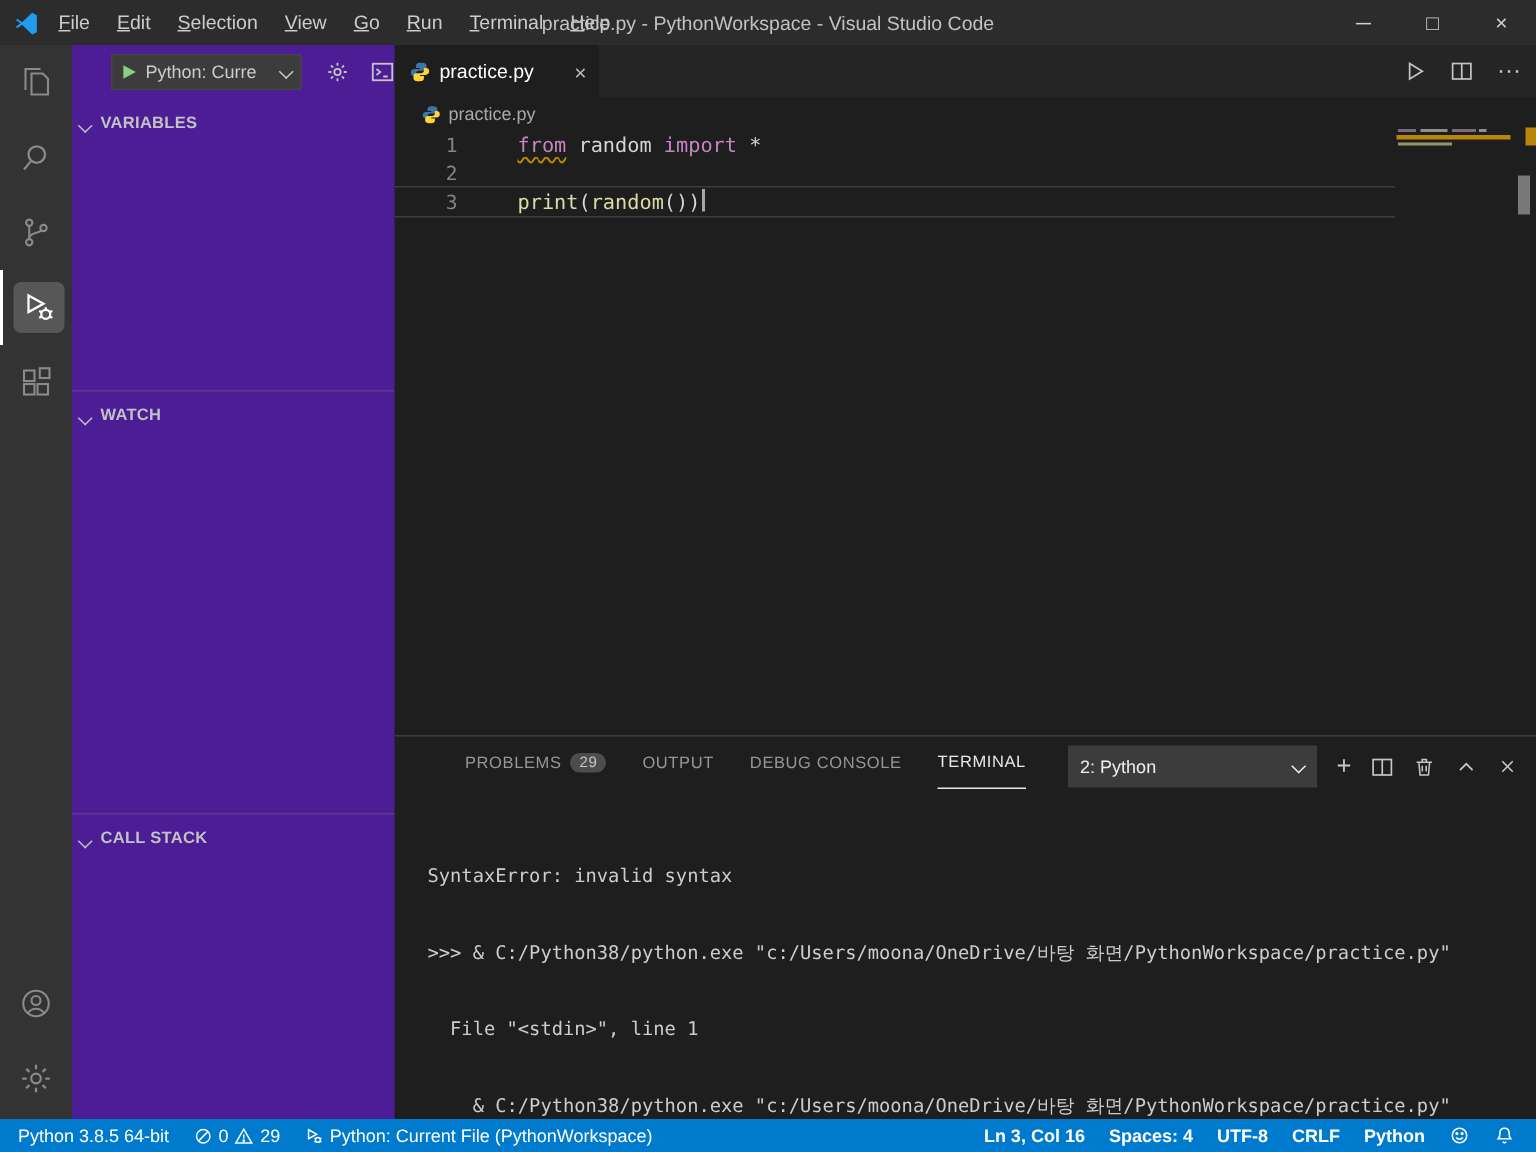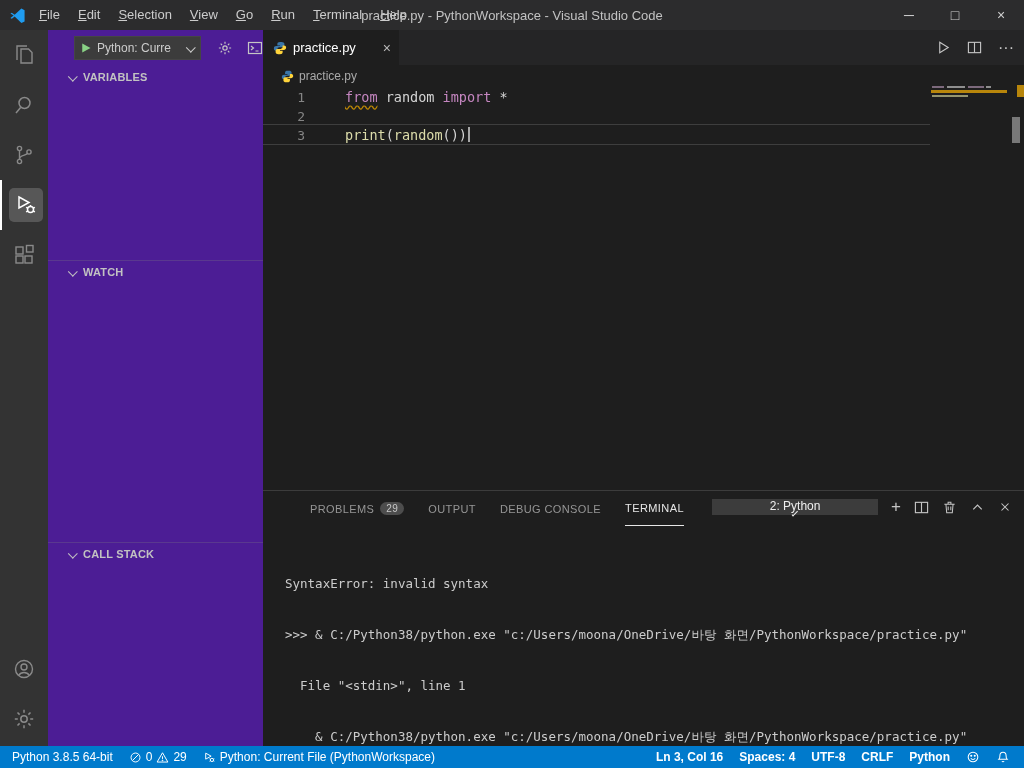--- a/index.html
+++ b/index.html
@@ -26,21 +26,21 @@
 
   
   .sidebar{position:absolute;left:48px;top:30px;width:215px;height:716px;background:#4c1d95;z-index:10;color:#cccccc;}
   .debug-toolbar{position:absolute;left:0;top:0;width:215px;height:36px;display:flex;align-items:center;}
   .config-box{display:flex;align-items:center;gap:5px;background:#3c3c3c;border:1px solid #454545;height:22px;width:127px;margin-left:26px;padding:0 5px;font-size:12px;color:#cccccc;}
   .config-label{flex:1;overflow:hidden;white-space:nowrap;}
   .tb-icon{color:#c5c5c5;margin-left:16px;}
   .chev{display:inline-block;width:6px;height:6px;border-left:1px solid currentColor;border-bottom:1px solid currentColor;transform:rotate(-45deg) translateY(-1px);}
   .section{position:absolute;left:0;width:215px;}
   .sec-border{border-top:1px solid rgba(128,128,128,0.28);}
-  .sec-header{height:22px;display:flex;align-items:center;gap:6px;padding-left:22px;font-size:11px;font-weight:bold;color:#c2c2c2;letter-spacing:0.2px;}
+  .sec-header{height:22px;display:flex;align-items:flex-end;gap:6px;padding-left:6px;font-size:11px;font-weight:bold;color:#c2c2c2;letter-spacing:0.2px;}
   .bp-row{display:flex;align-items:center;height:22px;padding-left:20px;font-size:13px;color:#cccccc;}
   .checkbox{width:14px;height:14px;border-radius:2px;margin-right:9px;font-size:11px;line-height:13px;text-align:center;}
   .checkbox.unchecked{background:#6a6a6a;color:transparent;}
   .checkbox.checked{background:#dcdcdc;color:#1e1e1e;}
 
   
   .main{position:absolute;left:263px;top:30px;width:761px;height:460px;background:#1e1e1e;}
   .tabbar{position:absolute;left:0;top:0;width:761px;height:35px;background:#252526;display:flex;}
   .tab{width:118px;height:35px;background:#1e1e1e;display:flex;align-items:center;gap:6px;padding:0 8px 0 10px;font-size:13px;color:#ffffff;}
   .tab-close{margin-left:auto;color:#b9b9b9;font-size:14px;}
@@ -60,21 +60,21 @@
   .ovr-warn{position:absolute;right:0;top:55px;width:7px;height:12px;background:#b8860b;}
   .scroll-thumb{position:absolute;right:4px;top:87px;width:8px;height:26px;background:rgba(255,255,255,0.4);}
 
   
   .panel{position:absolute;left:263px;top:490px;width:761px;height:256px;background:#1e1e1e;border-top:1px solid #3c3c3c;box-sizing:border-box;color:#cccccc;}
   .panel-tabs{position:absolute;left:22px;top:0;height:35px;display:flex;align-items:center;gap:24px;margin-left:25px;}
   .ptab{height:35px;display:flex;align-items:center;gap:6px;font-size:11px;letter-spacing:0.4px;color:#969696;box-sizing:border-box;}
   .ptab.active{color:#e7e7e7;border-bottom:1px solid #e7e7e7;}
   .badge{background:#4d4d4d;color:#c8c8c8;border-radius:10px;padding:1px 6px;font-size:10px;}
   .panel-controls{position:absolute;right:12px;top:6px;display:flex;align-items:center;gap:13px;color:#c5c5c5;}
-  .shell-select{width:150px;height:16px;background:#3c3c3c;display:flex;align-items:center;justify-content:space-between;padding:0 8px;font-size:12px;color:#efefef;flex-direction:column;}
+  .shell-select{width:150px;height:28px;background:#3c3c3c;display:flex;align-items:center;justify-content:space-between;padding:0 8px;font-size:12px;color:#efefef;}
   .terminal{position:absolute;left:22px;top:50px;font-family:"DejaVu Sans Mono","DejaVu Sans",monospace;font-size:12.5px;line-height:17px;color:#cccccc;white-space:pre;}
   .term-line{height:17px;}
 
   
   .statusbar{position:absolute;left:0;top:746px;width:1024px;height:22px;background:#007acc;display:flex;align-items:center;font-size:12px;color:#ffffff;z-index:40;}
   .sb-left{display:flex;align-items:center;padding-left:4px;}
   .sb-right{margin-left:auto;display:flex;align-items:center;padding-right:6px;font-weight:bold;}
   .sb-item{display:flex;align-items:center;gap:4px;padding:0 8px;height:22px;white-space:nowrap;}
 </style>
 </head>

